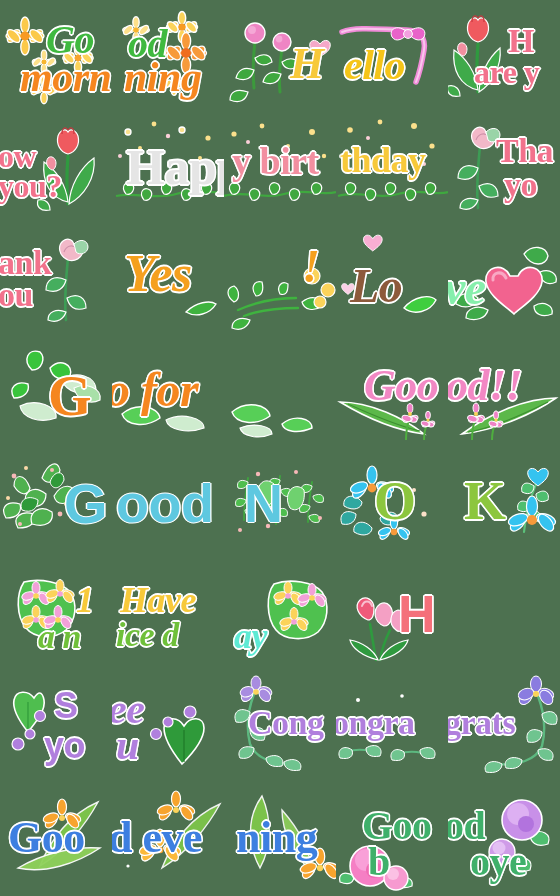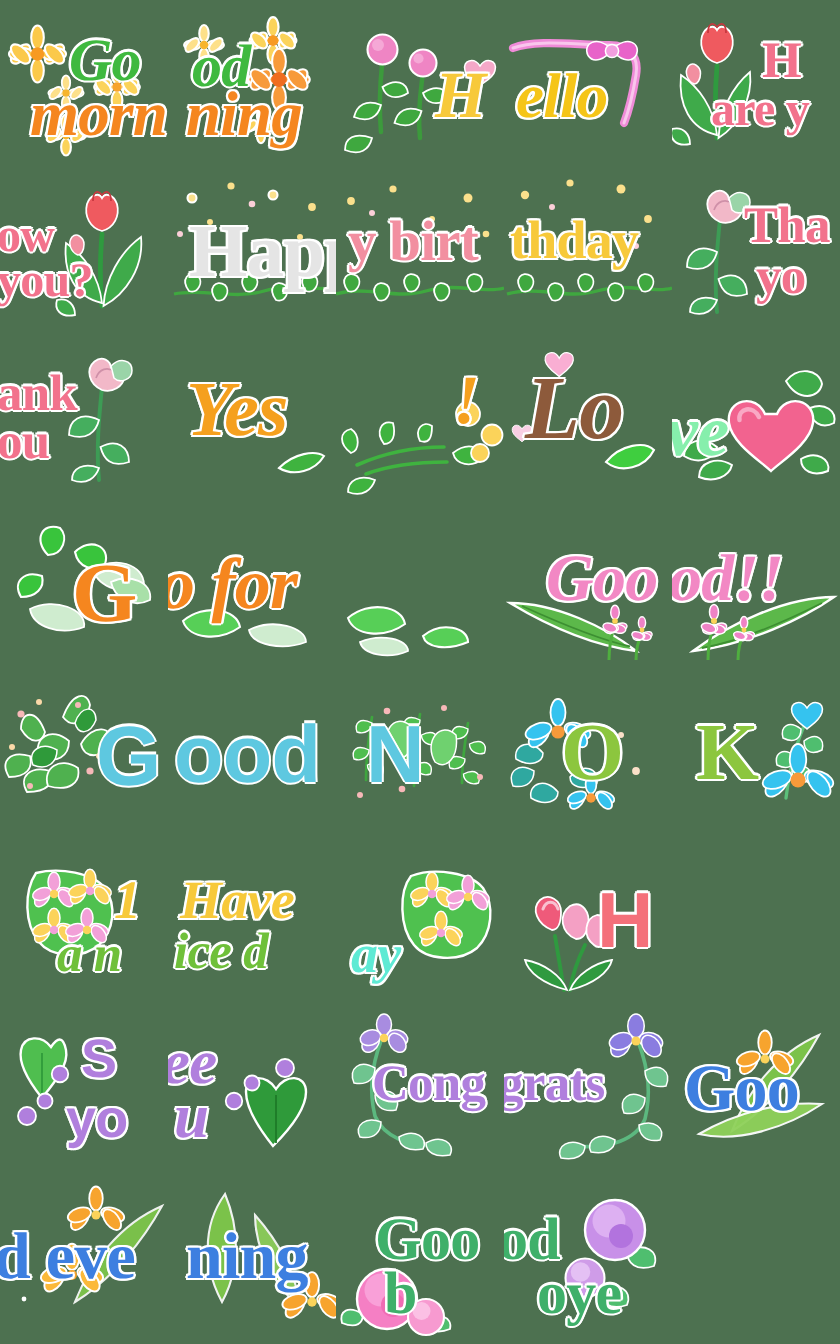--- a/index.html
+++ b/index.html
@@ -437,21 +437,21 @@
     <div class="art">
       <svg width="112" height="112" viewBox="0 0 112 112">
         <g stroke="#fff" stroke-width="1.2">
           <path d="M40 40 C36 32 26 34 27 42 C28 49 37 54 40 57 C43 54 52 49 53 42 C54 34 44 32 40 40Z" fill="#f9aed3" transform="translate(8,-14) scale(.72)"></path>
           <path d="M40 40 C36 32 26 34 27 42 C28 49 37 54 40 57 C43 54 52 49 53 42 C54 34 44 32 40 40Z" fill="#f9aed3" transform="translate(-22,6) scale(.4)"></path>
           <path d="M40 40 C36 32 26 34 27 42 C28 49 37 54 40 57 C43 54 52 49 53 42 C54 34 44 32 40 40Z" fill="#f9cfe4" transform="translate(-8,42) scale(.5)"></path>
         </g>
         <path d="M68 84 C78 72 94 70 100 76 C94 88 78 92 68 84Z" fill="#3fce3f" stroke="#fff" stroke-width="1.4"></path>
       </svg>
     </div>
-    <div class="t script" style="left:14px; top:18px; font-size:60px; color:#8d5a3b;">Lo</div>
+    <div class="t script" style="left:14px; top:38px; font-size:48px; color:#8d5a3b;">Lo</div>
   </div>
 
   <div class="cell">
     <div class="art">
       <svg width="112" height="112" viewBox="0 0 112 112">
         <g fill="#3faa4a" stroke="#fff" stroke-width="1.3">
           <path d="M76 30 C84 20 98 22 100 32 C98 42 84 44 76 30Z"></path>
           <path d="M92 48 C102 44 110 50 108 58 C100 62 92 58 92 48Z"></path>
           <path d="M30 74 C20 66 8 70 8 80 C18 86 28 82 30 74Z"></path>
           <path d="M40 86 C30 80 18 84 18 94 C28 98 38 94 40 86Z"></path>
@@ -899,20 +899,41 @@
               <ellipse cx="-5" cy="8" rx="5" ry="7" transform="rotate(38)"></ellipse>
             <ellipse cx="-8.5" cy="-3" rx="7" ry="5" transform="rotate(-18)"></ellipse>
           </g>
           <circle r="2.8" fill="#fbd35a"></circle>
         </g>
       </svg>
     </div>
     <div class="t serif" style="left:24px; top:34px; font-size:34px; color:#b07fdd;">Cong</div>
   </div>
 
+  <div class="cell">
+    <div class="art">
+      <svg width="112" height="112" viewBox="0 0 112 112">
+        <g stroke="#5cb87f" stroke-width="2" fill="none" stroke-linecap="round">
+          <path d="M10 80 C22 76 34 78 44 82"></path>
+          <path d="M62 82 C74 78 86 80 96 84"></path>
+        </g>
+        <g fill="#6fc48f" stroke="#fff" stroke-width="1">
+          <path d="M16 78 C8 72 0 78 4 86 C14 88 18 84 16 78Z"></path>
+          <path d="M30 76 C40 70 48 76 44 84 C34 86 30 82 30 76Z"></path>
+          <path d="M68 80 C60 74 52 80 56 88 C66 90 70 86 68 80Z"></path>
+          <path d="M84 78 C94 72 102 78 98 86 C88 88 84 84 84 78Z"></path>
+        </g>
+        <g fill="#fff">
+            <circle cx="22" cy="28" r="2"></circle>
+            <circle cx="66" cy="24" r="1.8"></circle>
+          </g>
+      </svg>
+    </div>
+    <div class="t serif" style="left:-4px; top:34px; font-size:34px; color:#b07fdd;">ongra</div>
+  </div>
 
   <div class="cell">
     <div class="art">
       <svg width="112" height="112" viewBox="0 0 112 112">
         <path d="M90 24 C96 40 98 58 94 74 C88 88 70 94 48 92" fill="none" stroke="#5cb87f" stroke-width="2.4" stroke-linecap="round"></path>
         <g fill="#6fc48f" stroke="#fff" stroke-width="1">
           <path d="M94 42 C104 36 112 42 108 52 C98 54 94 48 94 42Z"></path>
           <path d="M94 60 C84 54 76 60 80 70 C90 72 94 66 94 60Z"></path>
           <path d="M90 78 C100 74 108 80 104 88 C94 90 90 84 90 78Z"></path>
           <path d="M74 88 C64 82 54 88 58 96 C68 98 74 94 74 88Z"></path>

